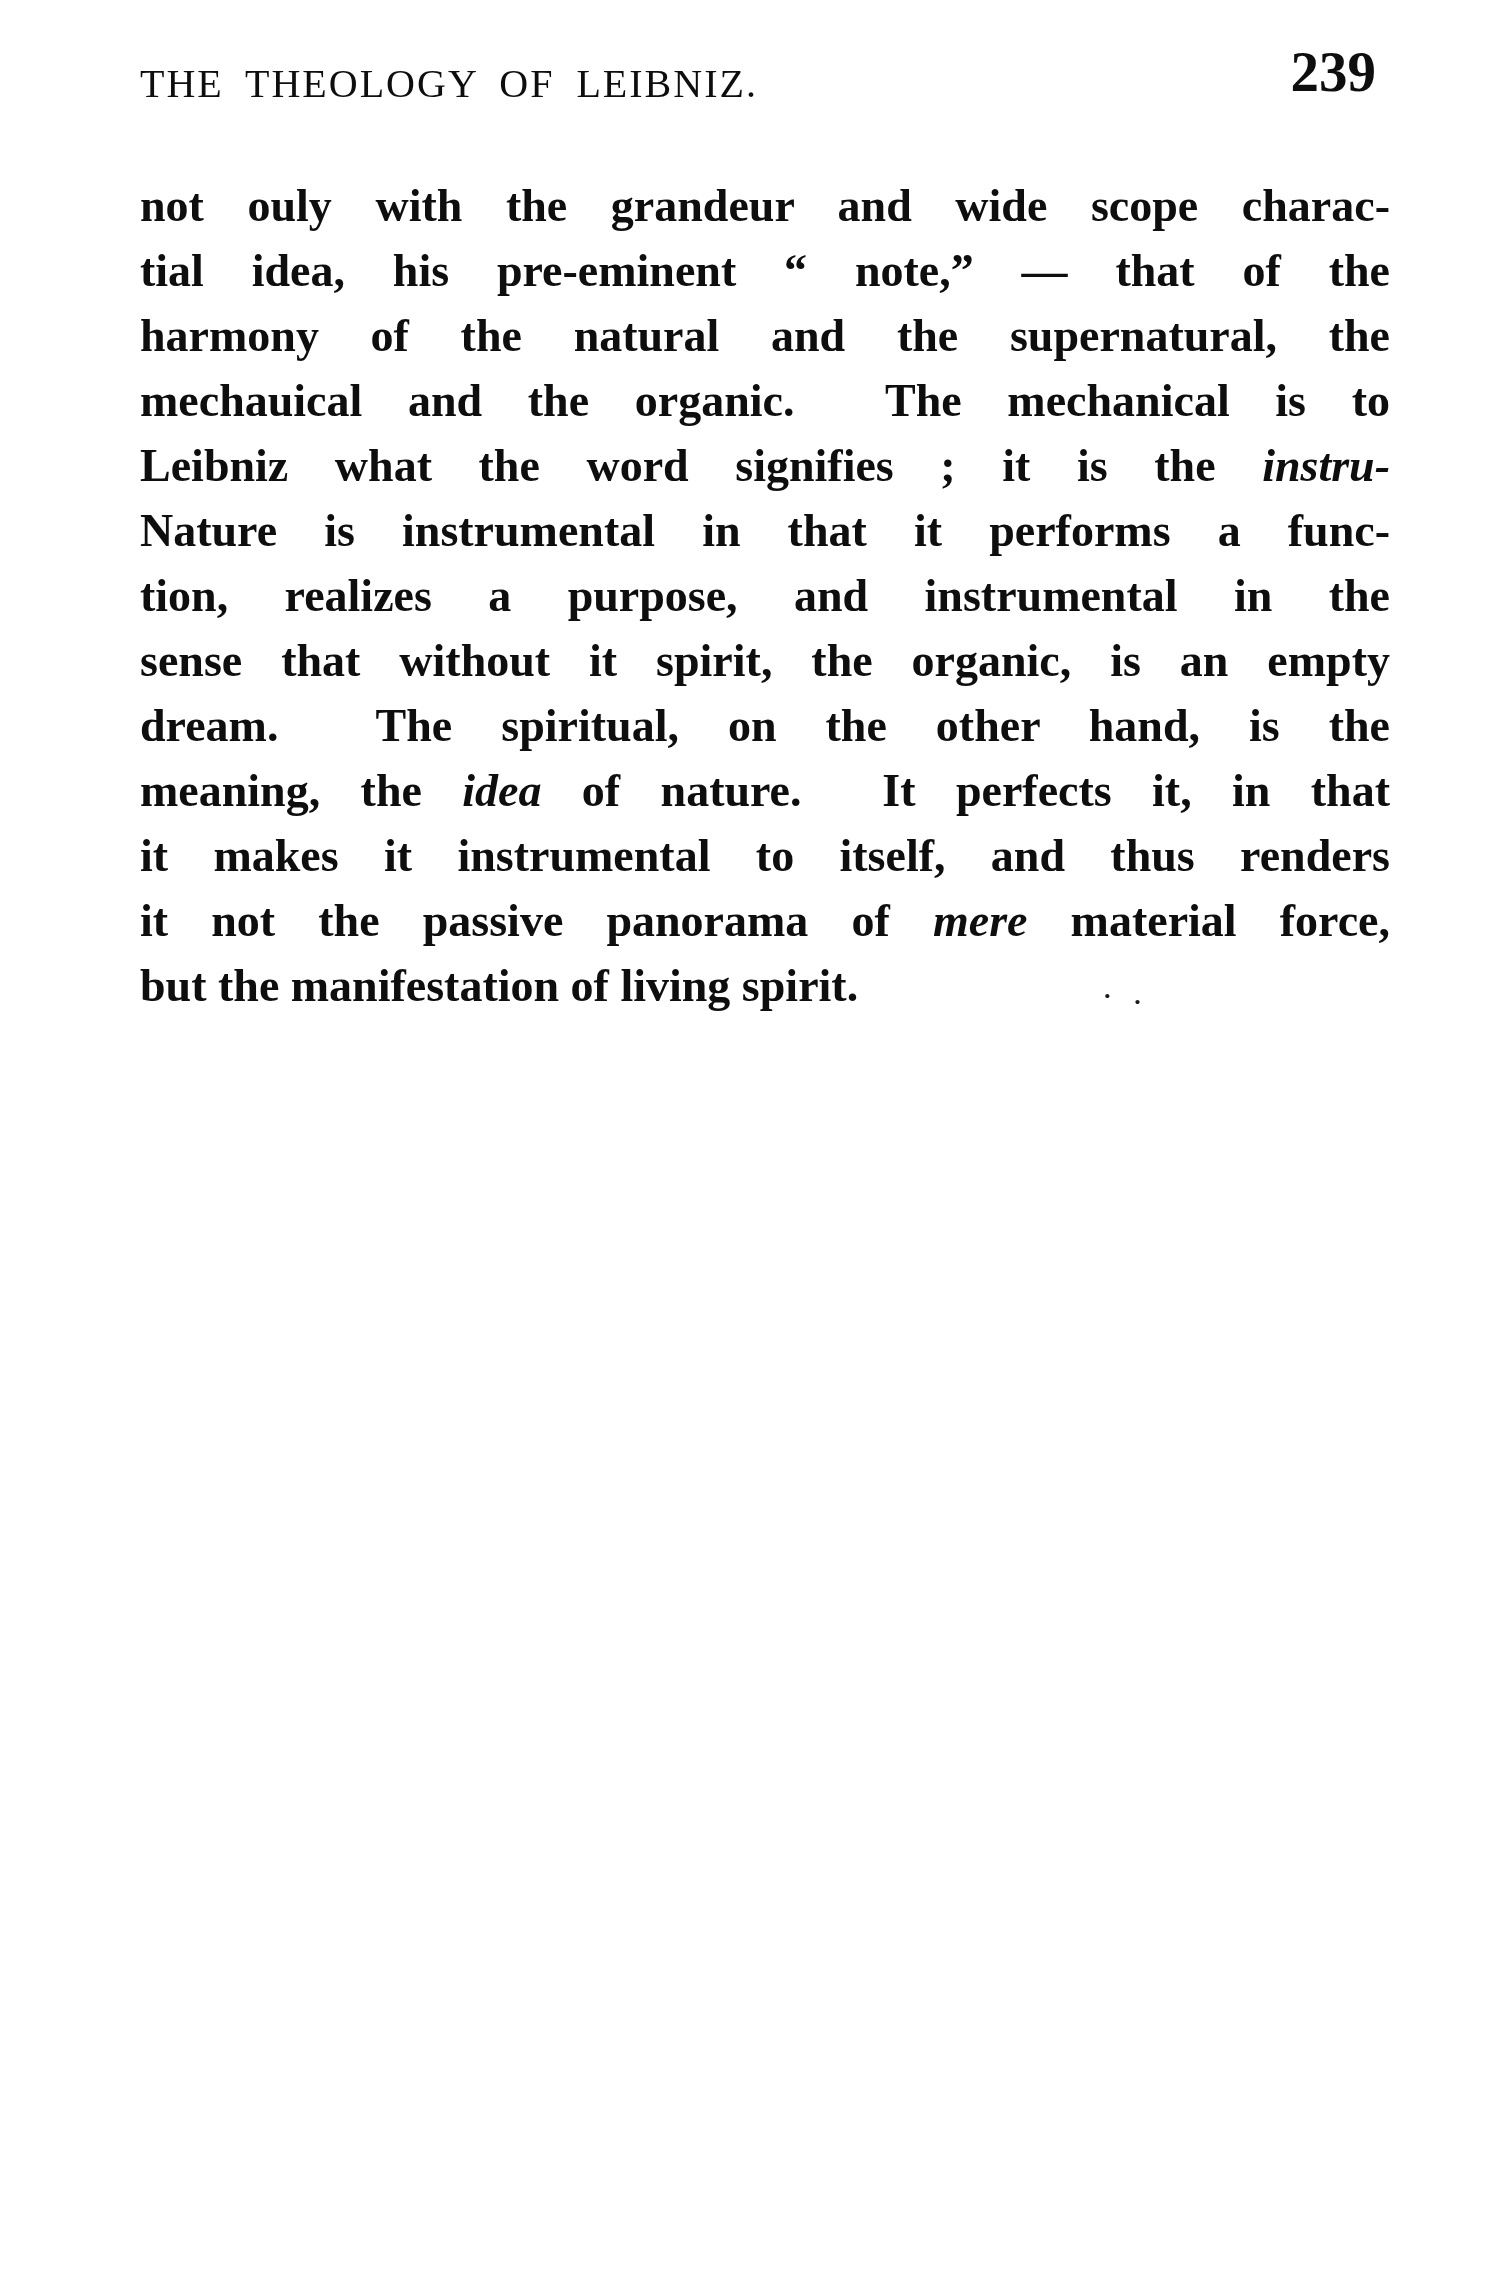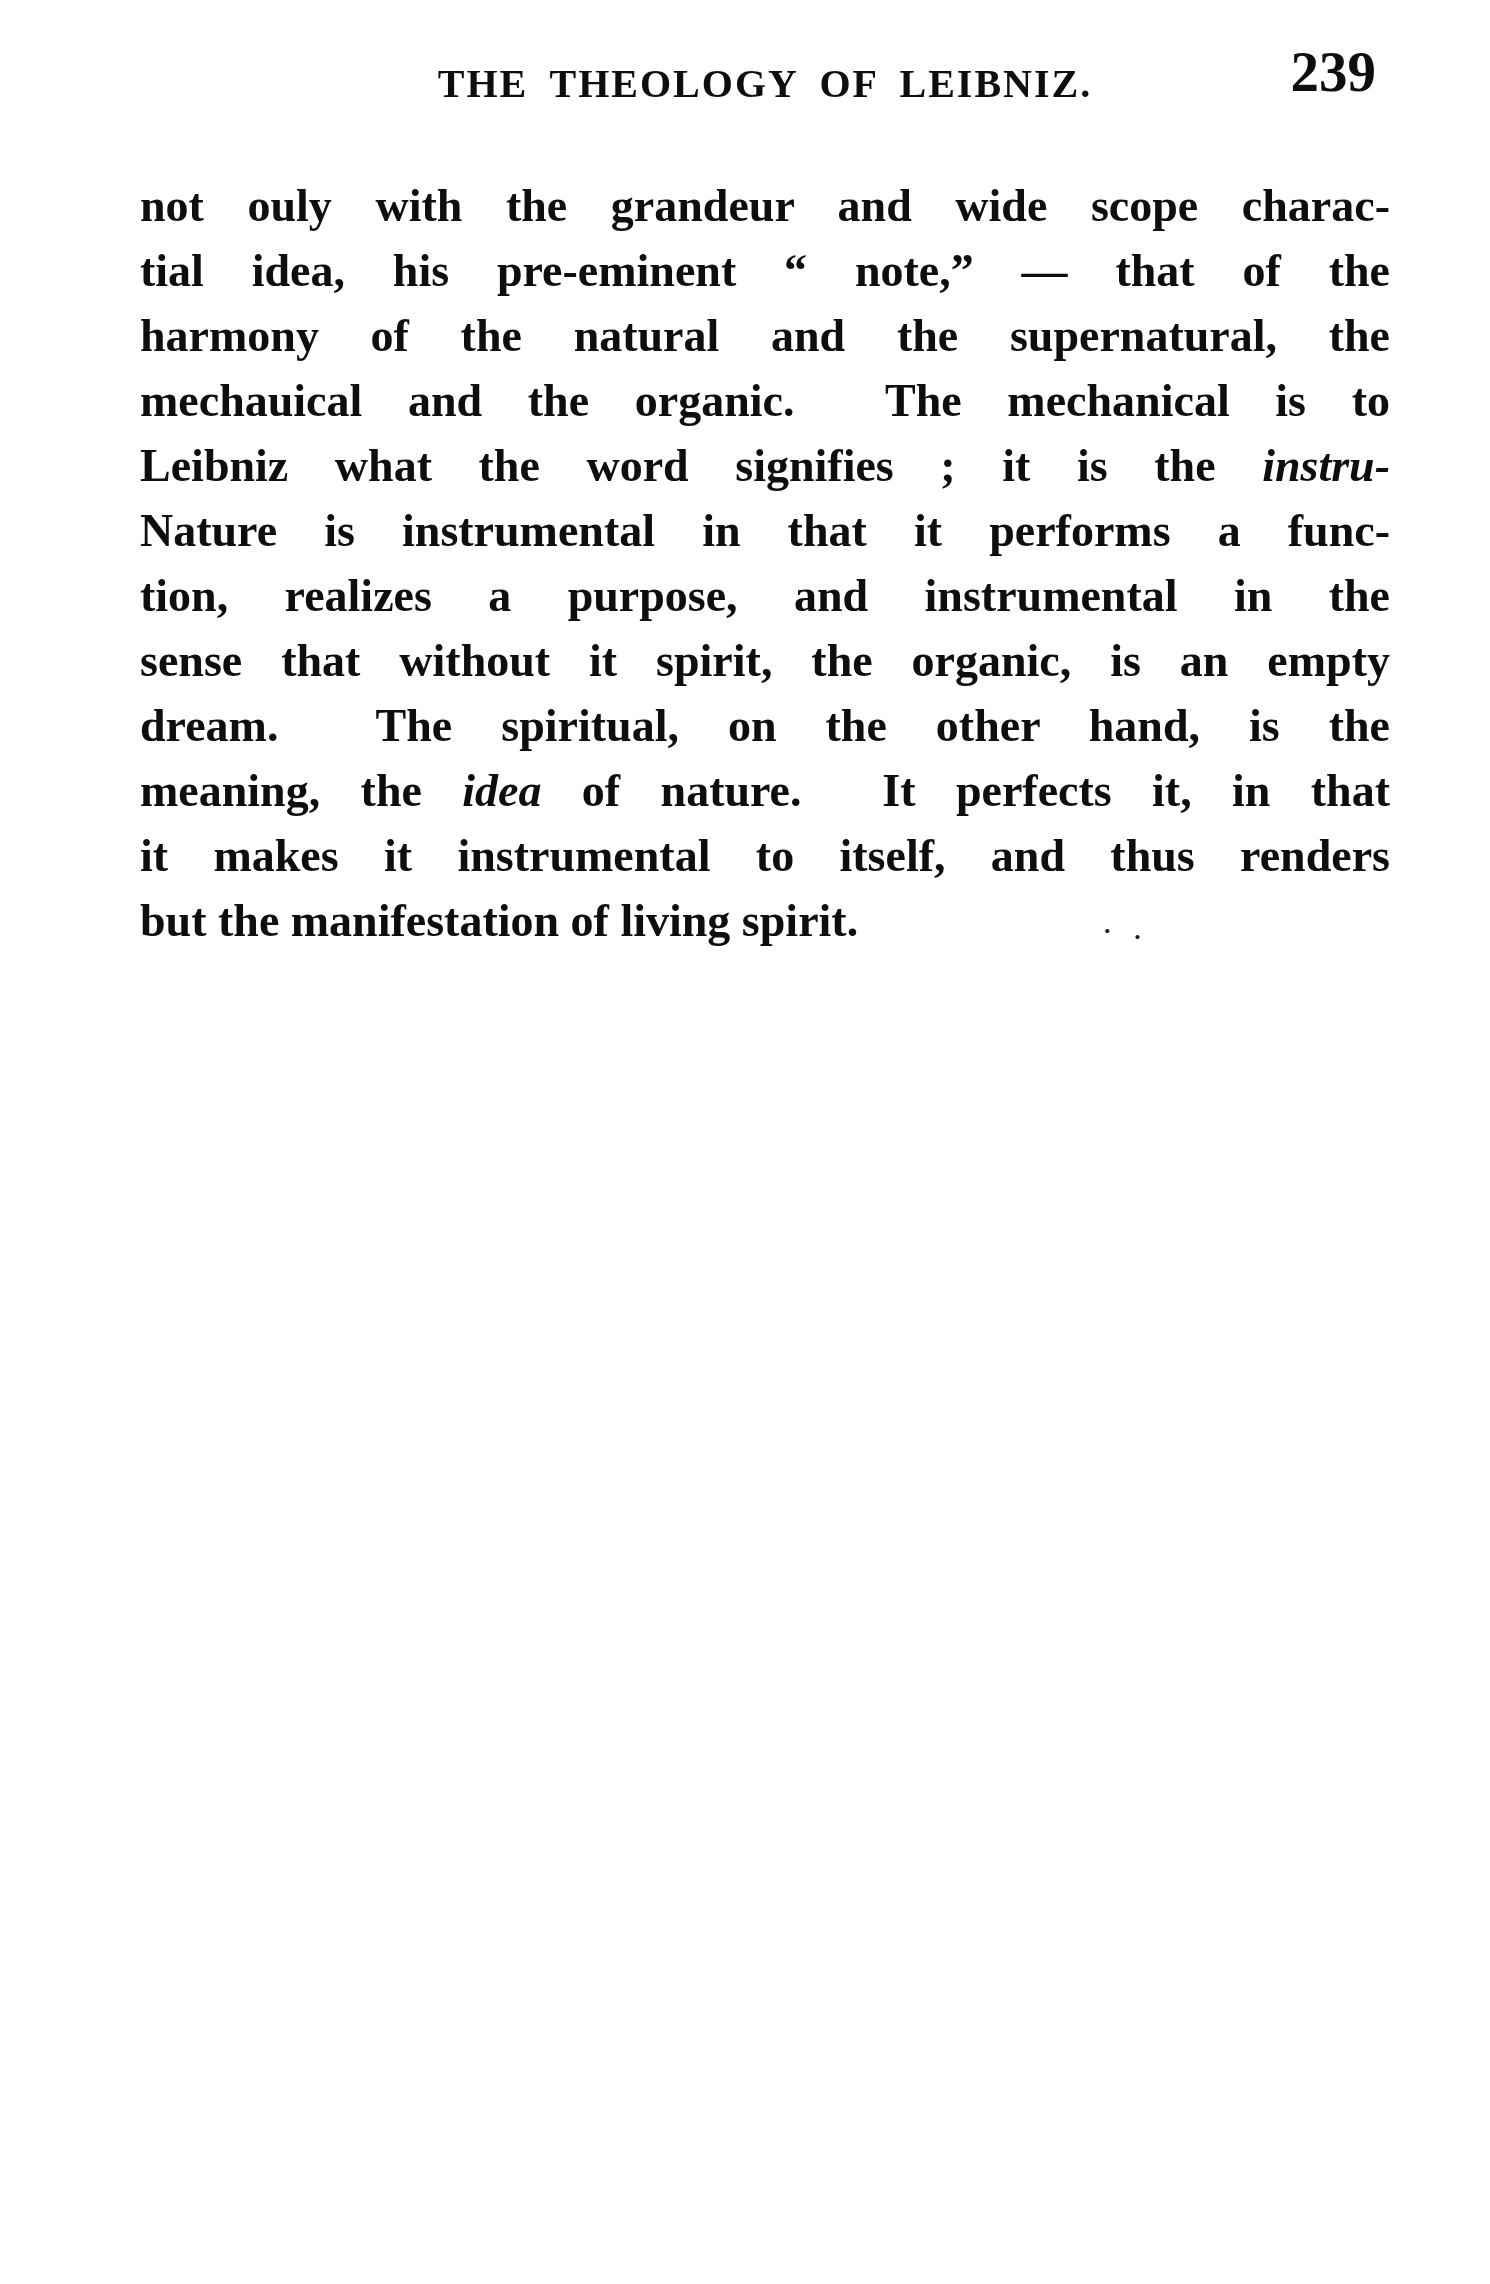--- a/index.html
+++ b/index.html
@@ -17,23 +17,22 @@
     top: 0;
     left: 140px;
     width: 1250px;
     height: 130px;
   }
   .page-title {
     position: absolute;
     top: 60px;
     left: 0;
     width: 100%;
-    text-align: center;
     font-size: 40px;
-    font-weight: 700;
+    font-weight: 400;
     letter-spacing: 2px;
     word-spacing: 10px;
     white-space: nowrap;
   }
   .page-number {
     position: absolute;
     top: 44px;
     right: 14px;
     font-size: 57px;
     font-weight: 700;
@@ -87,16 +86,17 @@
     <div class="line"><span class="seg">tial idea, his pre-eminent “ note,” — that of the</span><span class="em"></span><span class="seg"></span></div>
     <div class="line"><span class="seg">harmony of the natural and the supernatural, the</span><span class="em"></span><span class="seg"></span></div>
     <div class="line"><span class="seg">mechauical and the organic.  The mechanical is to</span><span class="em"></span><span class="seg"></span></div>
     <div class="line"><span class="seg">Leibniz what the word signifies ; it is the </span><span class="em">instru-</span><span class="seg"></span></div>
     <div class="line"><span class="seg">Nature is instrumental in that it performs a func-</span><span class="em"></span><span class="seg"></span></div>
     <div class="line"><span class="seg">tion, realizes a purpose, and instrumental in the</span><span class="em"></span><span class="seg"></span></div>
     <div class="line"><span class="seg">sense that without it spirit, the organic, is an empty</span><span class="em"></span><span class="seg"></span></div>
     <div class="line"><span class="seg">dream.  The spiritual, on the other hand, is the</span><span class="em"></span><span class="seg"></span></div>
     <div class="line"><span class="seg">meaning, the </span><span class="em">idea</span><span class="seg"> of nature.  It perfects it, in that</span></div>
     <div class="line"><span class="seg">it makes it instrumental to itself, and thus renders</span><span class="em"></span><span class="seg"></span></div>
+    <div class="line"><span class="seg">it not the passive panorama of </span><span class="em">mere</span><span class="seg"> material force,</span></div>
     <div class="line last"><span class="seg">but the manifestation of living spirit.</span><span class="em"></span><span class="seg"></span><span class="end-mark">· .</span></div>
   </div>
 
 </div>
 
 </body></html>

